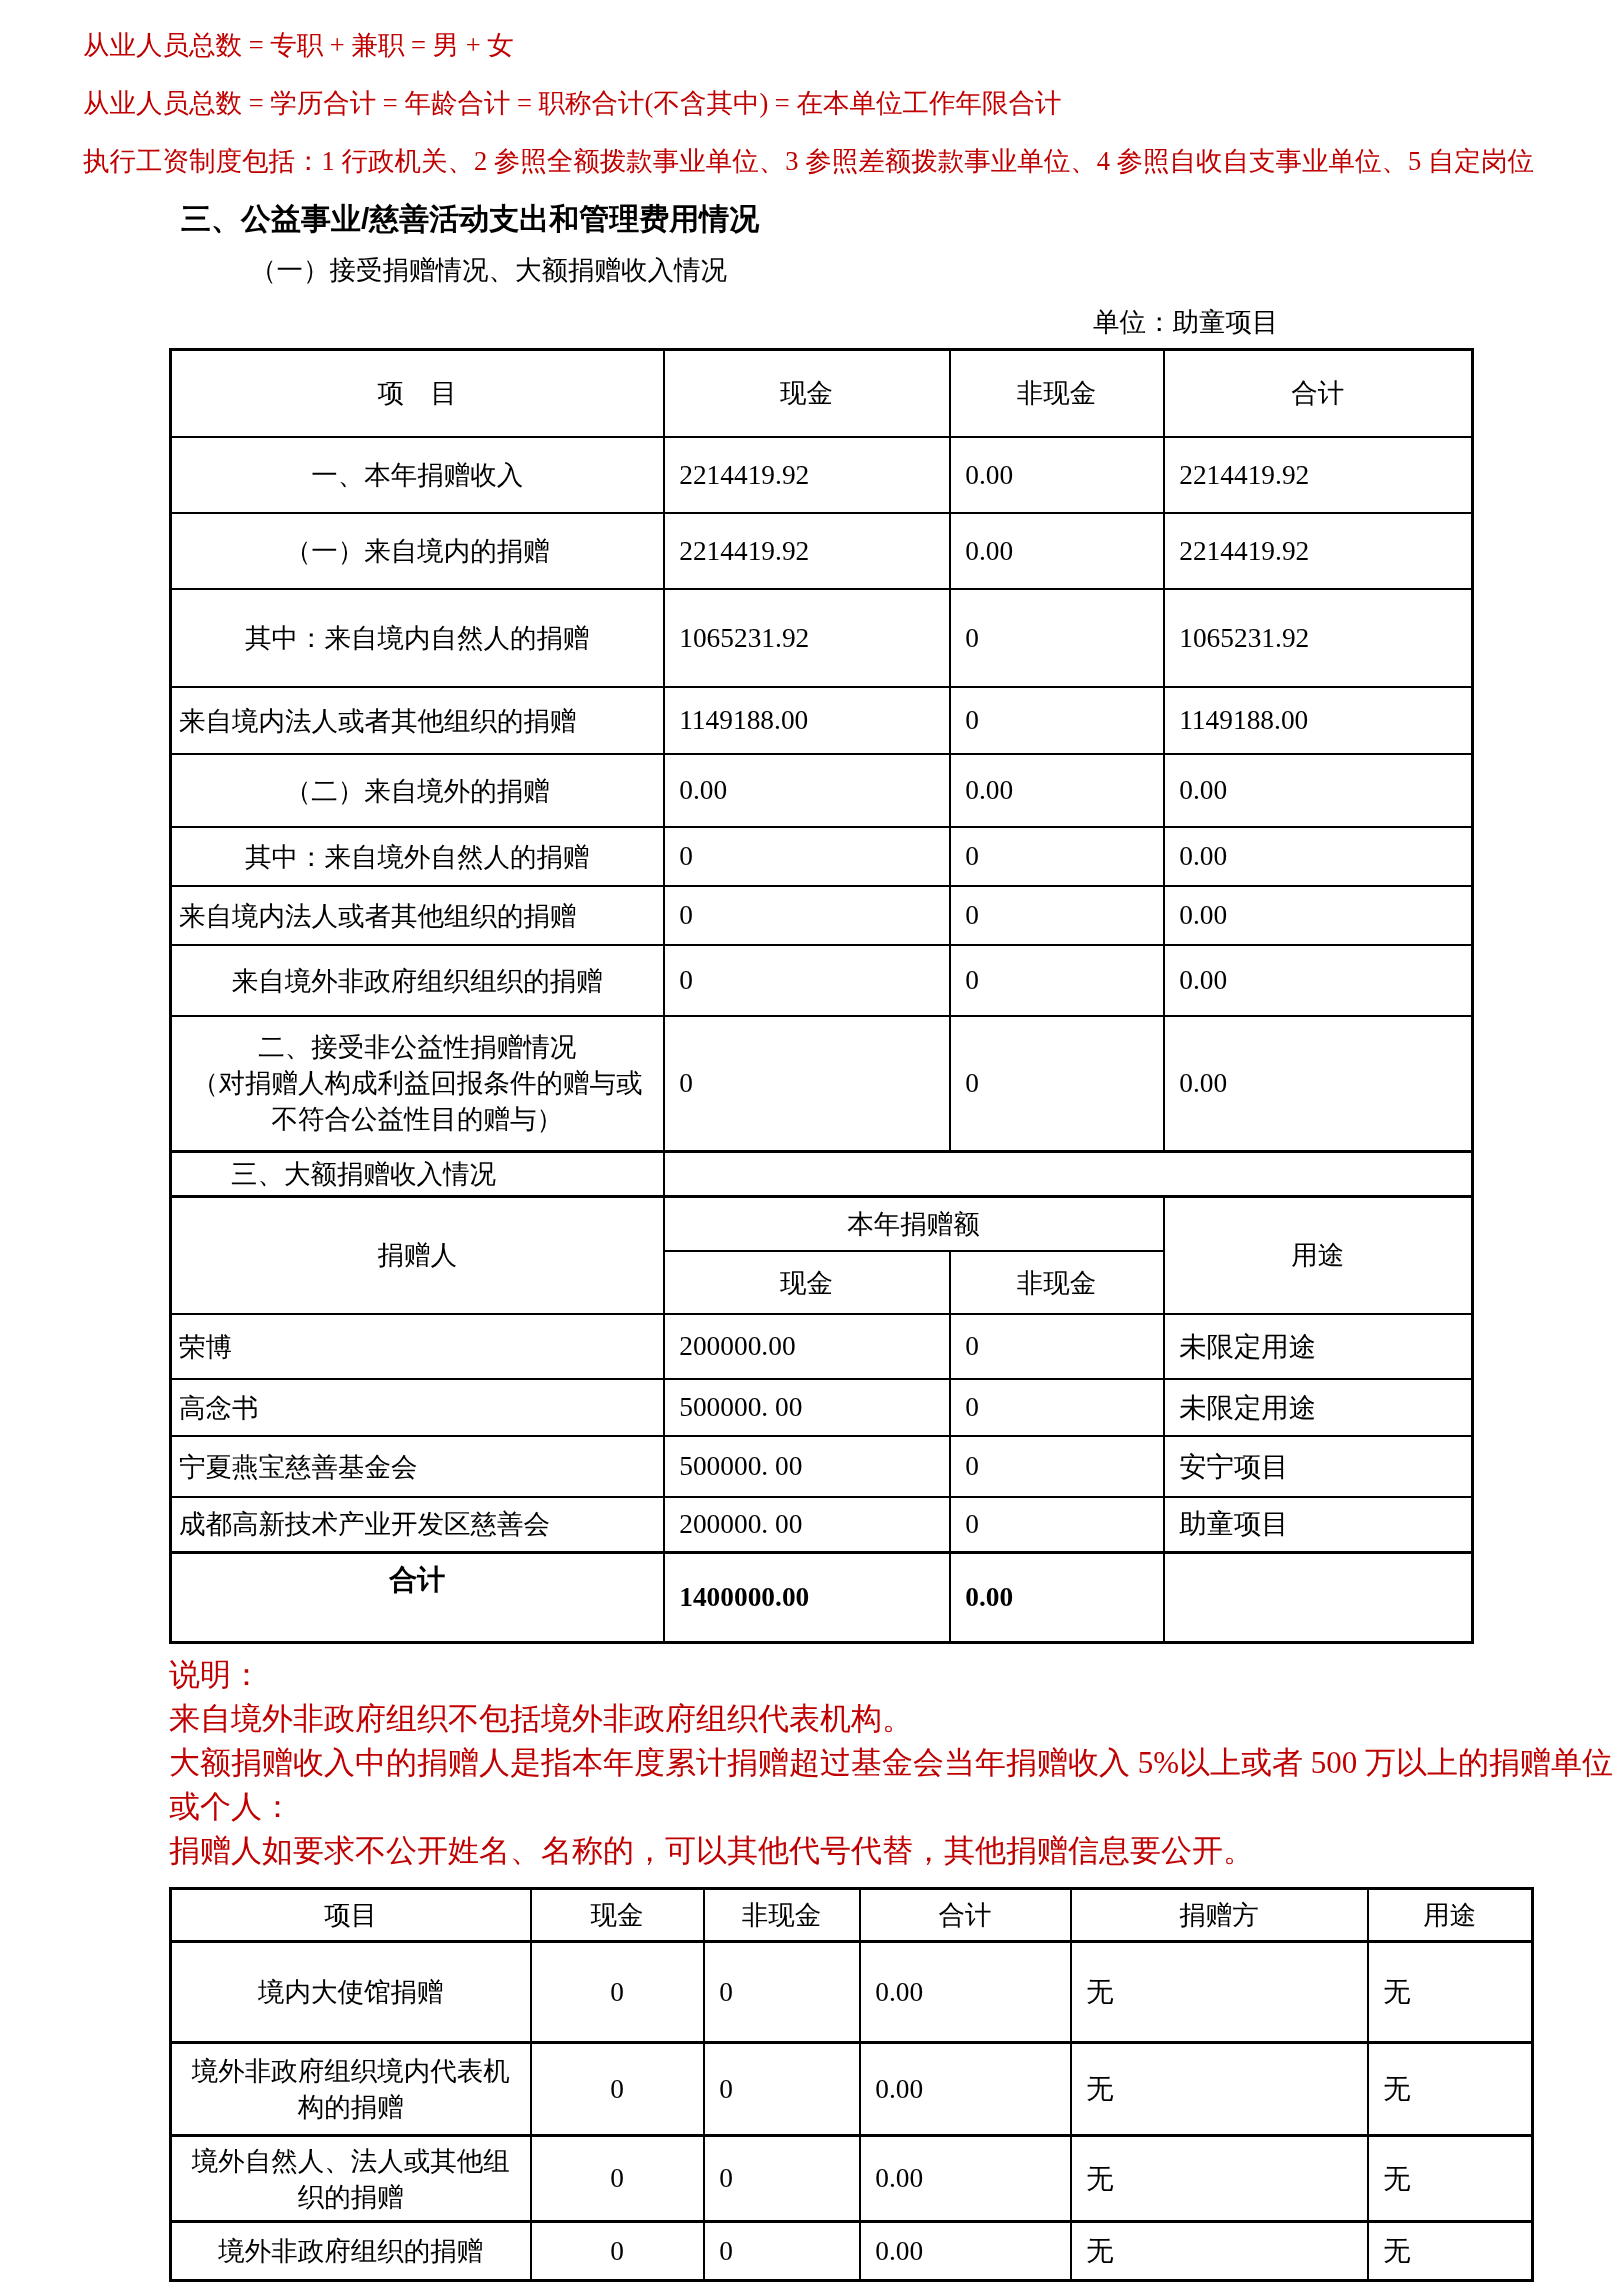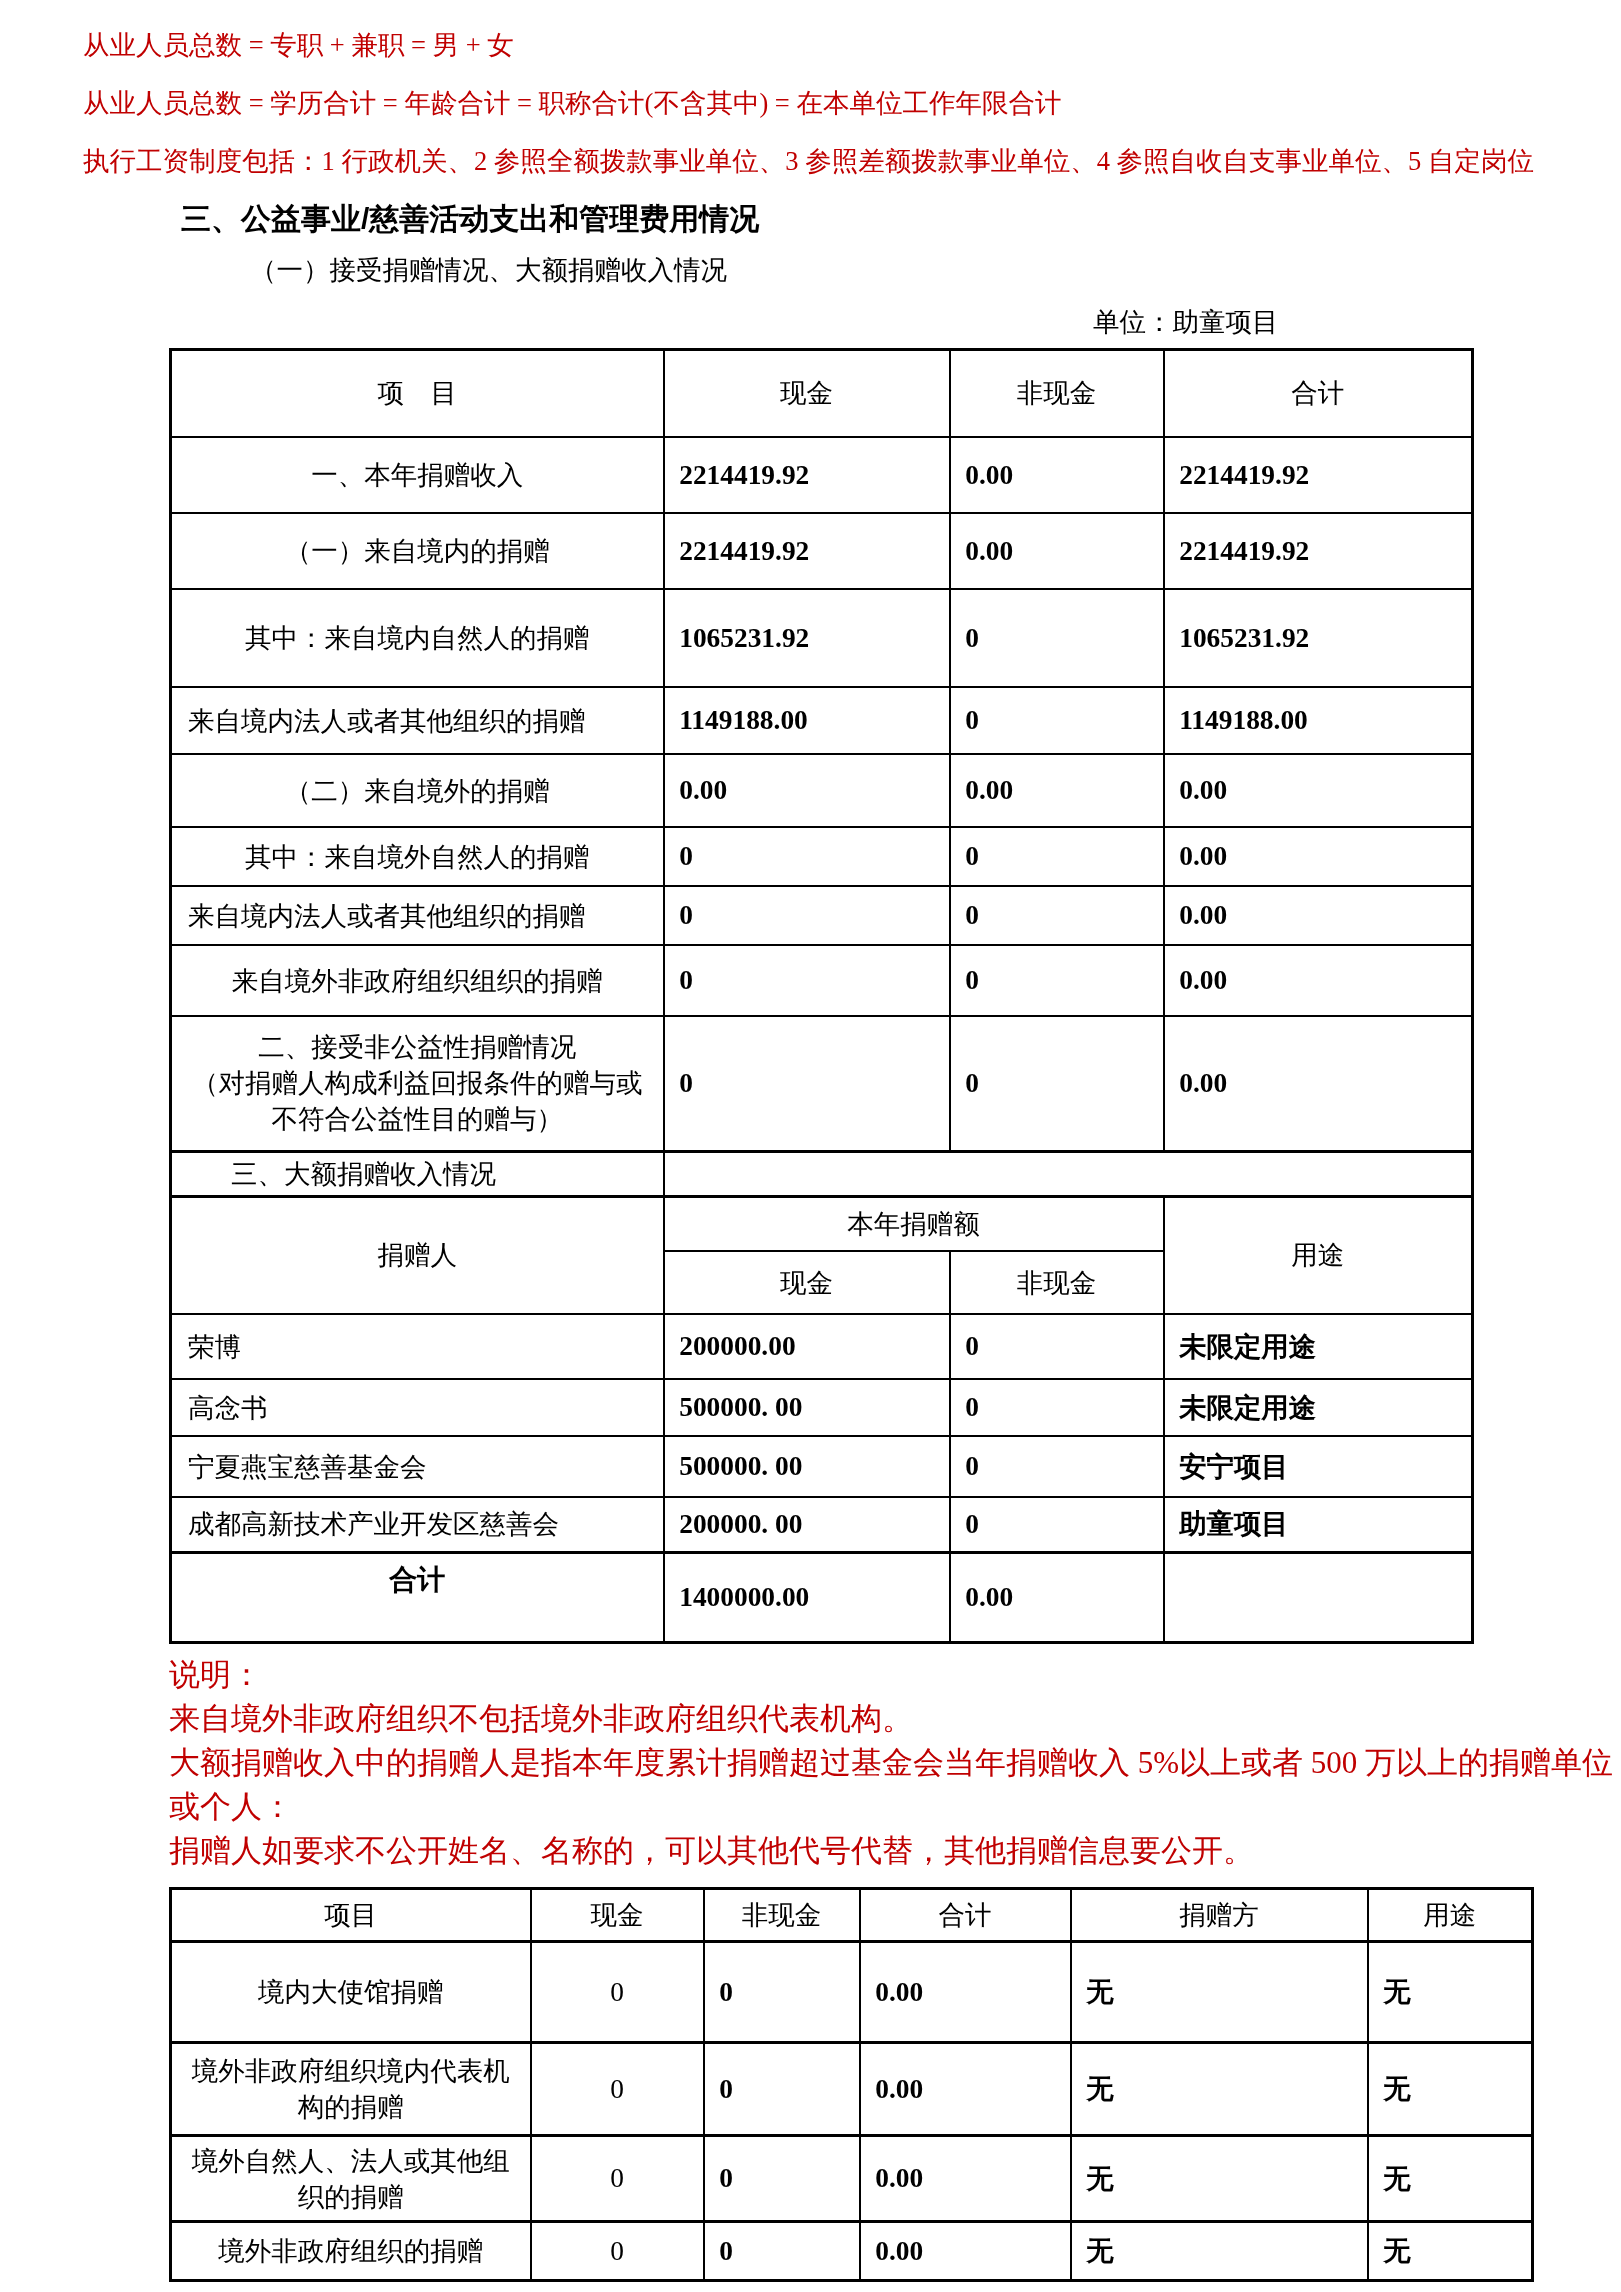--- a/index.html
+++ b/index.html
@@ -40,22 +40,22 @@
   #foreign-table{margin-left:169px;width:1360px;margin-top:13.7px;}
   td{
     border:2px solid #000;
     border-top-width:2.9px;
     border-bottom-width:2.9px;
     padding:2px 7.8px;
     vertical-align:middle;
     overflow:hidden;
   }
   .c{text-align:center;}
-  .l{text-align:left;padding-left:16px;}
-  .num{text-align:left;padding-left:14.7px;font-size:27.4px;font-weight:bold;}
+  .l{text-align:left;padding-left:7px;}
+  .num{text-align:left;padding-left:14.7px;font-size:27.4px;}
   .cnum{text-align:center;font-size:27.4px;}
   .bold{font-weight:bold;}
   .bt4 td{border-top-width:3.9px;}
   .thin-top td{border-top-width:2px;}
   .sec3{padding-left:59px;}
   .total-label{vertical-align:top;padding-top:7.8px;font-size:28px;}
   .notes-block{
     margin:9.8px 0 0 169px;
     color:#c00000;
     font-size:31px;

